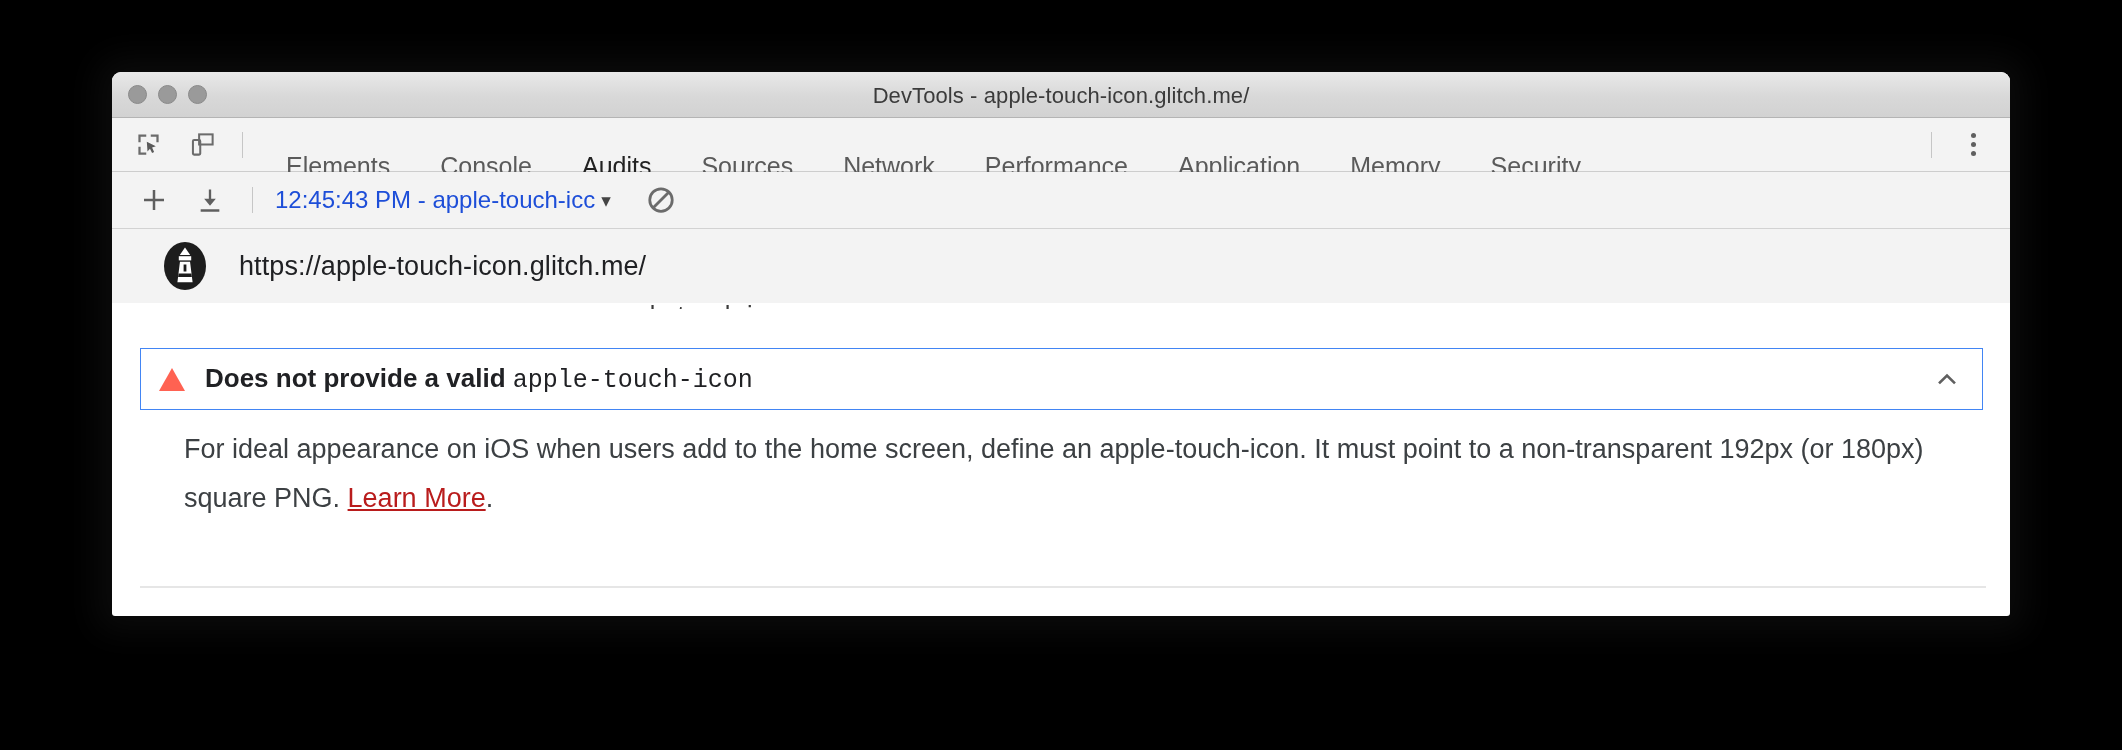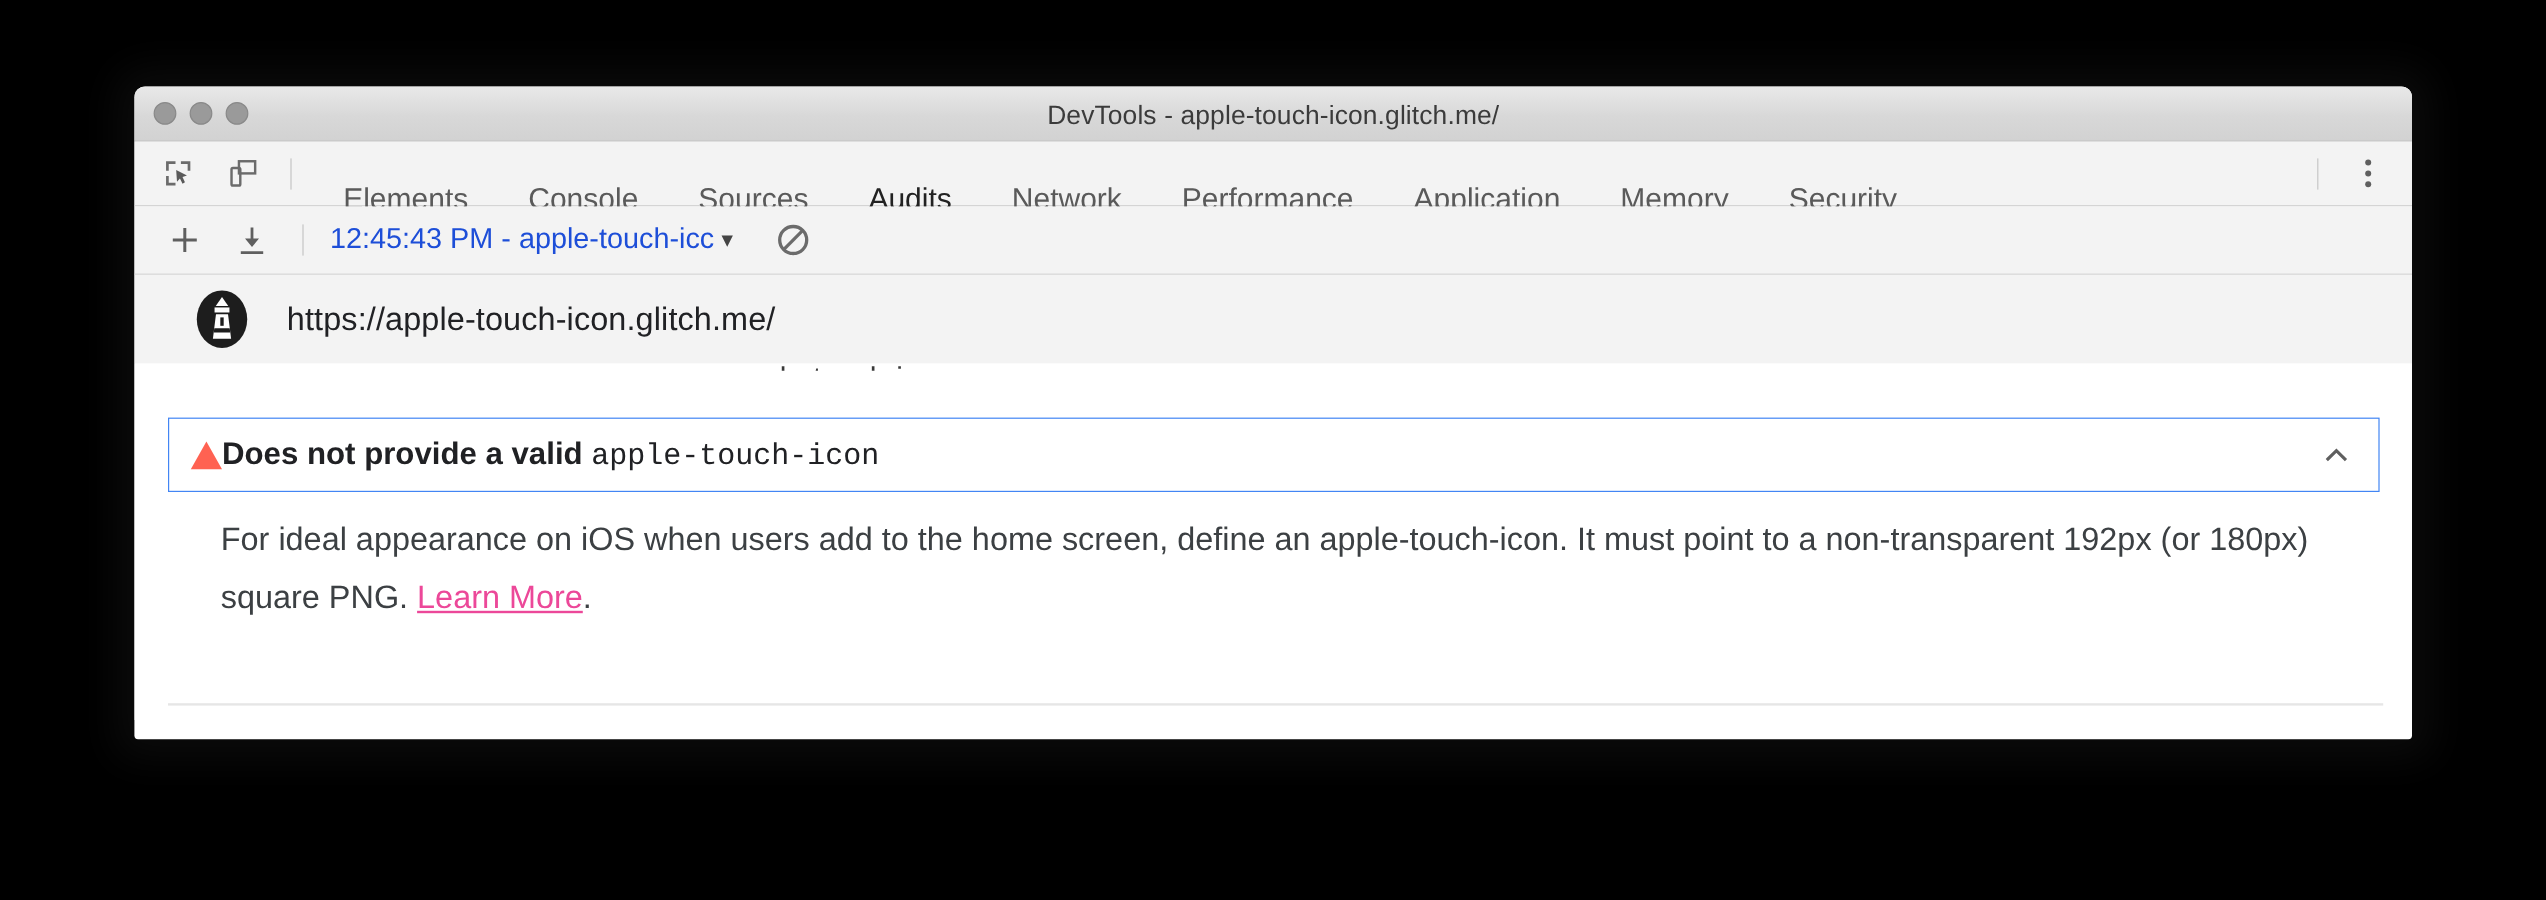--- a/index.html
+++ b/index.html
@@ -234,20 +234,21 @@
   }
   #warn-triangle {
     margin-left: 18px;
     width: 0;
     height: 0;
     border-left: 13px solid transparent;
     border-right: 13px solid transparent;
     border-bottom: 23px solid #ff6252;
   }
   #audit-title {
+    margin-left: 20px;
     font-size: 26px;
     font-weight: bold;
     color: #202124;
     white-space: nowrap;
   }
   #audit-title code {
     font-family: "Liberation Mono", "DejaVu Sans Mono", monospace;
     font-weight: normal;
     font-size: 25px;
     color: #202124;
@@ -264,21 +265,21 @@
   #audit-desc {
     position: absolute;
     left: 72px;
     top: 122px;
     width: 1790px;
     font-size: 27px;
     line-height: 49px;
     color: #3c4043;
   }
   #audit-desc a {
-    color: #ec4899;
+    color: #b91c1c;
     margin-top: 26px;
   }
   #bottom-divider {
     position: absolute;
     left: 28px;
     right: 24px;
     bottom: 12px;
     height: 2px;
     background: #e6e6e6;
   }
@@ -318,25 +319,25 @@
     </div>
 
     <div class="strip-divider"></div>
 
     <div class="tab">
         <span>Elements</span>
       </div>
     <div class="tab">
         <span>Console</span>
       </div>
-    <div class="tab">
-        <span>Sources</span>
-      </div>
     <div class="tab selected">
         <span>Audits</span>
+      </div>
+    <div class="tab">
+        <span>Sources</span>
       </div>
     <div class="tab">
         <span>Network</span>
       </div>
     <div class="tab">
         <span>Performance</span>
       </div>
     <div class="tab">
         <span>Application</span>
       </div>

